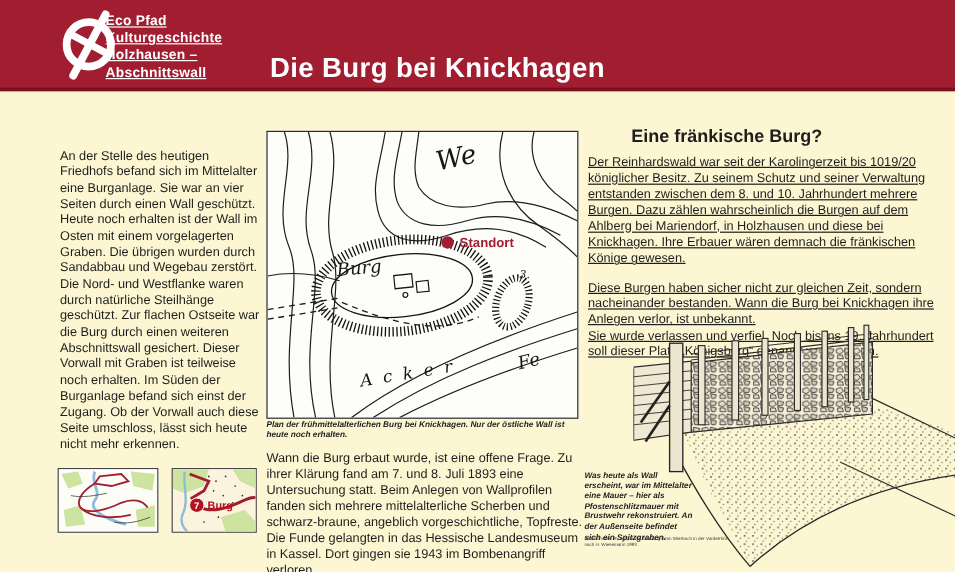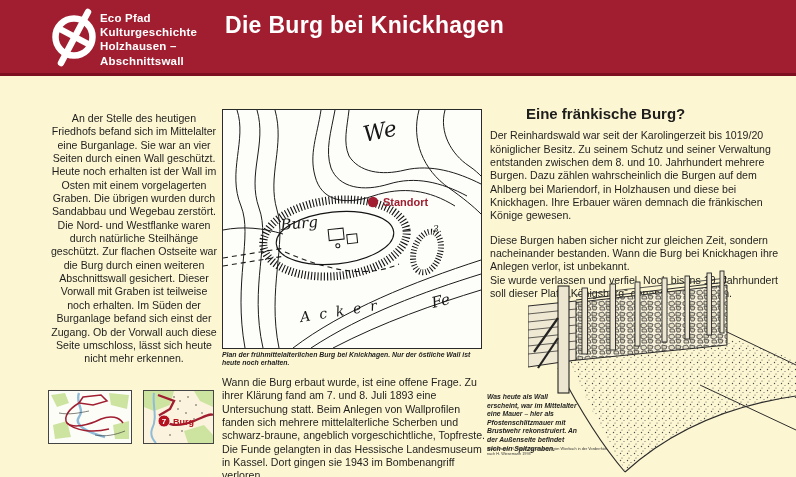--- a/index.html
+++ b/index.html
@@ -2,35 +2,35 @@
 <html><head>
 <meta charset="utf-8">
 <style>
   html,body{margin:0;padding:0;}
   .panel{position:relative;width:796px;height:477px;background:#FCF6D3;
          font-family:"Liberation Sans",sans-serif;color:#1E1E1C;overflow:hidden;}
   
   .header{position:absolute;top:0;left:0;width:796px;height:73px;background:#A01E30;
           border-bottom:3px solid #7C1020;}
   .logo{position:absolute;left:48px;top:7px;width:52px;height:60px;}
-  .logo-text{position:absolute;left:100px;top:11px;color:#fff;font-weight:bold;
-             font-size:11.5px;line-height:14.2px;letter-spacing:.2px;}
-  .title{position:absolute;left:225px;top:12px;color:#fff;font-weight:bold;
+  .logo-text{position:absolute;left:88px;top:11px;color:#fff;font-weight:bold;
+             font-size:11.5px;line-height:14.2px;letter-spacing:.2px;text-decoration:underline;}
+  .title{position:absolute;left:225px;top:43px;color:#fff;font-weight:bold;
          font-size:23px;letter-spacing:.3px;}
   
   .body-text{font-size:10.6px;line-height:13.35px;}
-  .col-left{position:absolute;left:50px;top:112px;width:168px;text-align:center;}
+  .col-left{position:absolute;left:50px;top:124px;width:168px;}
   .plan{position:absolute;left:222px;top:109px;width:258px;height:238px;
         background:#FDFDFA;border:1px solid #2a2a2a;}
   .plan-caption{position:absolute;left:222px;top:351px;width:262px;
         font-size:6.9px;font-weight:bold;font-style:italic;line-height:8.4px;}
   .col-mid-para{position:absolute;left:222px;top:376px;width:264px;}
   .col-right{position:absolute;left:490px;top:107px;width:292px;}
   .col-right h2{font-size:15px;margin:0 0 9px 0;padding-left:36px;}
-  .col-right p{margin:0 0 11px 0;}
+  .col-right p{margin:0 0 11px 0;text-decoration:underline;}
   .col-right p.nogap{margin:0;}
   .illustration{position:absolute;left:528px;top:256px;width:268px;height:221px;}
   .ill-caption{position:absolute;left:487px;top:393px;width:90px;
         font-size:6.8px;font-weight:bold;font-style:italic;line-height:8.6px;}
   .ill-credit{position:absolute;left:487px;top:447px;width:122px;
         font-size:3.8px;line-height:4.6px;color:#3a3a38;}
   .minimap{position:absolute;top:390px;background:#fff;border:1px solid #444;}
   .minimap.m1{left:48px;width:82px;height:52px;}
   .minimap.m2{left:143px;width:69px;height:52px;}
   .script{font-family:"DejaVu Serif",serif;font-style:italic;fill:#161616;}

